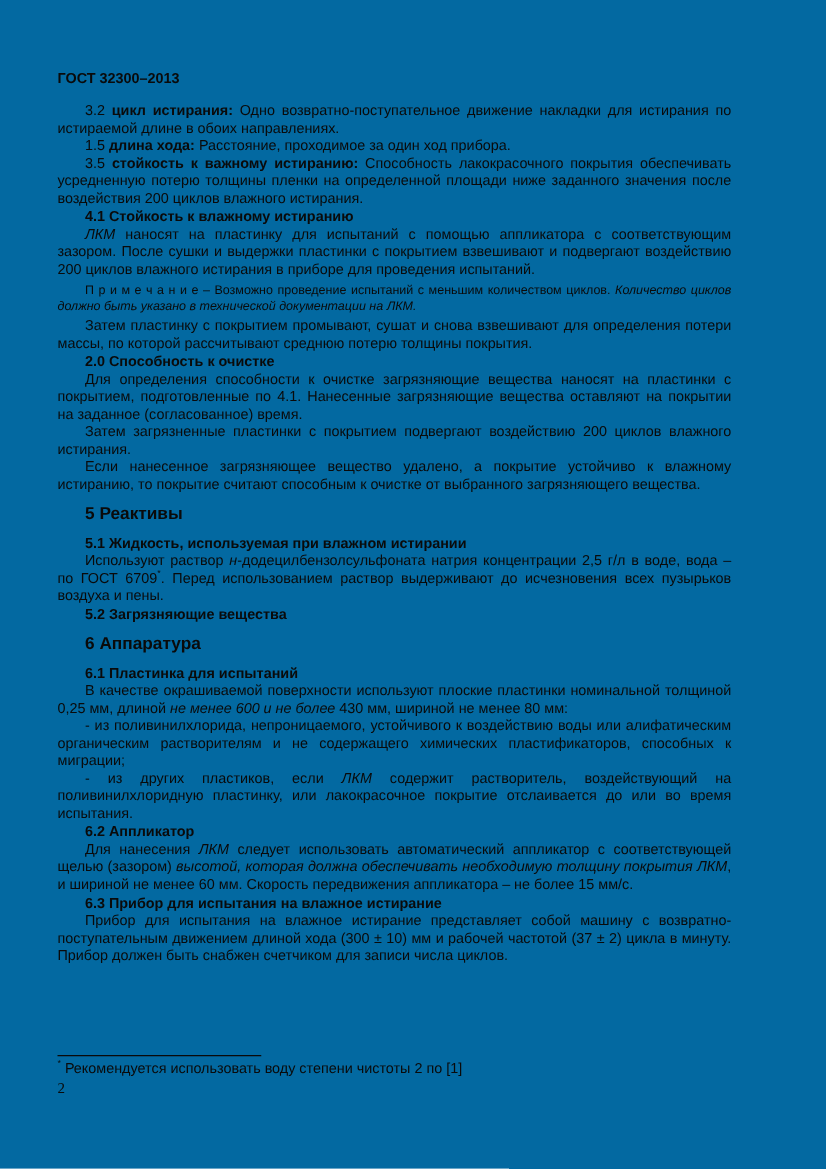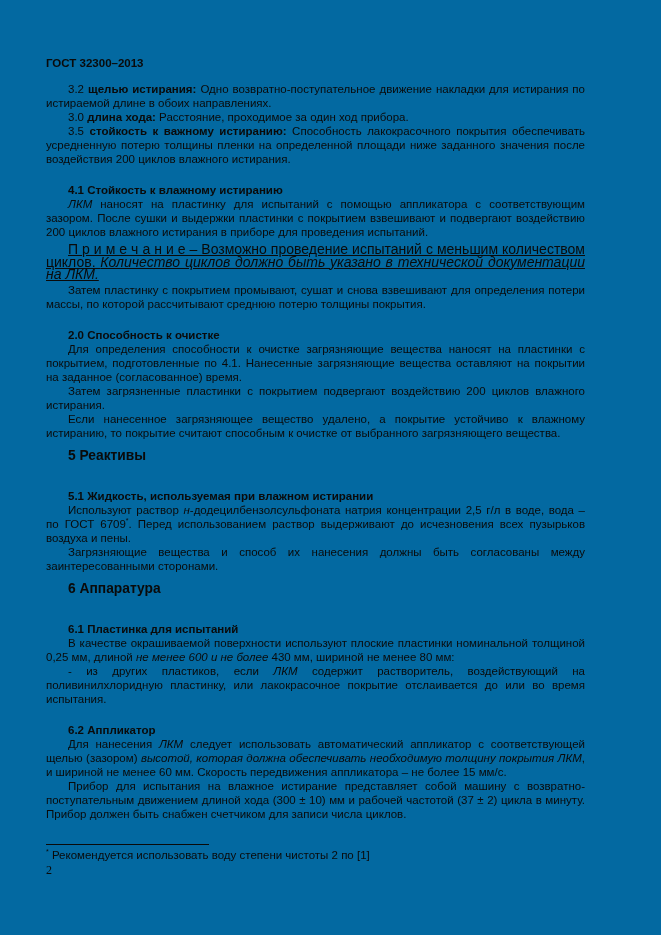--- a/index.html
+++ b/index.html
@@ -34,29 +34,28 @@
   .h1 {
     font-size: 13.8px;
     line-height: 16px;
     font-weight: bold;
     padding-left: 22px;
     margin: 8px 0 8px 0;
   }
   .h2 {
     font-weight: bold;
     text-indent: 22px;
-    margin-top: 17px;
+    margin-top: 1px;
   }
   .note {
-    font-size: 14px;
+    font-size: 10px;
     line-height: 12.5px;
     text-align: justify;
     text-indent: 22px;
     margin: 4px 0 2px 0;
-    text-decoration: underline;
   }
   .bold { font-weight: bold; }
   .italic { font-style: italic; }
   sup {
     font-size: 7px;
     line-height: 0;
     vertical-align: super;
   }
   .footnote-rule {
     margin-top: auto;
@@ -74,38 +73,40 @@
     font-family: "Liberation Serif", "DejaVu Serif", serif;
     font-size: 12px;
     margin-top: 1px;
   }
 </style>
 </head>
 <body>
 
 <div class="page">
     <div class="blk doc-header"><span class="bold">ГОСТ 32300–2013</span></div>
-    <div class="blk para"><span>3.2 </span><span class="bold">щелью истирания:</span><span> Одно возвратно-поступательное движение накладки для истирания по истираемой длине в обоих направлениях.</span></div>
-    <div class="blk para"><span>3.0 </span><span class="bold">длина хода:</span><span> Расстояние, проходимое за один ход прибора.</span></div>
+    <div class="blk para"><span>3.2 </span><span class="bold">цикл истирания:</span><span> Одно возвратно-поступательное движение накладки для истирания по истираемой длине в обоих направлениях.</span></div>
+    <div class="blk para"><span>1.5 </span><span class="bold">длина хода:</span><span> Расстояние, проходимое за один ход прибора.</span></div>
     <div class="blk para"><span>3.5 </span><span class="bold">стойкость к важному истиранию:</span><span> Способность лакокрасочного покрытия обеспечивать усредненную потерю толщины пленки на определенной площади ниже заданного значения после воздействия 200 циклов влажного истирания.</span></div>
     <div class="blk h2"><span class="bold">4.1 Стойкость к влажному истиранию</span></div>
     <div class="blk para"><span class="italic">ЛКМ</span><span> наносят на пластинку для испытаний с помощью аппликатора с соответствующим зазором. После сушки и выдержки пластинки с покрытием взвешивают и подвергают воздействию 200 циклов влажного истирания в приборе для проведения испытаний.</span></div>
     <div class="blk note"><span>П р и м е ч а н и е – Возможно проведение испытаний с меньшим количеством циклов. </span><span class="italic">Количество циклов должно быть указано в технической документации на ЛКМ.</span></div>
     <div class="blk para"><span>Затем пластинку с покрытием промывают, сушат и снова взвешивают для определения потери массы, по которой рассчитывают среднюю потерю толщины покрытия.</span></div>
     <div class="blk h2"><span class="bold">2.0 Способность к очистке</span></div>
     <div class="blk para"><span>Для определения способности к очистке загрязняющие вещества наносят на пластинки с покрытием, подготовленные по 4.1. Нанесенные загрязняющие вещества оставляют на покрытии на заданное (согласованное) время.</span></div>
     <div class="blk para"><span>Затем загрязненные пластинки с покрытием подвергают воздействию 200 циклов влажного истирания.</span></div>
     <div class="blk para"><span>Если нанесенное загрязняющее вещество удалено, а покрытие устойчиво к влажному истиранию, то покрытие считают способным к очистке от выбранного загрязняющего вещества.</span></div>
     <div class="blk h1"><span class="bold">5 Реактивы</span></div>
     <div class="blk h2"><span class="bold">5.1 Жидкость, используемая при влажном истирании</span></div>
     <div class="blk para"><span>Используют раствор </span><span class="italic">н</span><span>-додецилбензолсульфоната натрия концентрации 2,5 г/л в воде, вода – по ГОСТ 6709</span><sup>*</sup><span>. Перед использованием раствор выдерживают до исчезновения всех пузырьков воздуха и пены.</span></div>
-    <div class="blk para"><span>Загрязняющие вещества и способ их нанесения должны быть согласованы между заинтересованными сторонами.</span></div>
+    <div class="blk h2"><span class="bold">5.2 Загрязняющие вещества</span></div>
     <div class="blk h1"><span class="bold">6 Аппаратура</span></div>
     <div class="blk h2"><span class="bold">6.1 Пластинка для испытаний</span></div>
     <div class="blk para"><span>В качестве окрашиваемой поверхности используют плоские пластинки номинальной толщиной 0,25 мм, длиной </span><span class="italic">не менее 600 и не более</span><span> 430 мм, шириной не менее 80 мм:</span></div>
+    <div class="blk para"><span>- из поливинилхлорида, непроницаемого, устойчивого к воздействию воды или алифатическим органическим растворителям и не содержащего химических пластификаторов, способных к миграции;</span></div>
     <div class="blk para"><span>- из других пластиков, если </span><span class="italic">ЛКМ</span><span> содержит растворитель, воздействующий на поливинилхлоридную пластинку, или лакокрасочное покрытие отслаивается до или во время испытания.</span></div>
     <div class="blk h2"><span class="bold">6.2 Аппликатор</span></div>
     <div class="blk para"><span>Для нанесения </span><span class="italic">ЛКМ</span><span> следует использовать автоматический аппликатор с соответствующей щелью (зазором) </span><span class="italic">высотой, которая должна обеспечивать необходимую толщину покрытия ЛКМ</span><span>, и шириной не менее 60 мм. Скорость передвижения аппликатора – не более 15 мм/с.</span></div>
+    <div class="blk h2"><span class="bold">6.3 Прибор для испытания на влажное истирание</span></div>
     <div class="blk para"><span>Прибор для испытания на влажное истирание представляет собой машину с возвратно-поступательным движением длиной хода (300 ± 10) мм и рабочей частотой (37 ± 2) цикла в минуту. Прибор должен быть снабжен счетчиком для записи числа циклов.</span></div>
     <div class="blk footnote-rule"></div>
     <div class="blk footnote"><sup>*</sup><span> Рекомендуется использовать воду степени чистоты 2 по [1]</span></div>
     <div class="blk page-number"><span>2</span></div>
   </div>
 
 </body></html>

